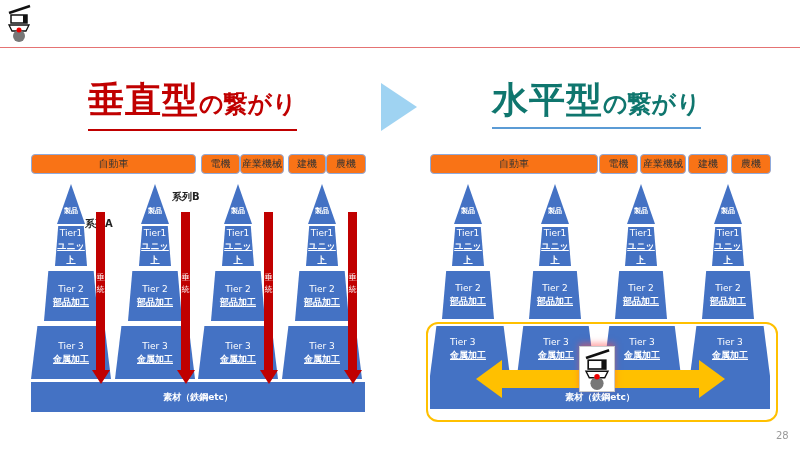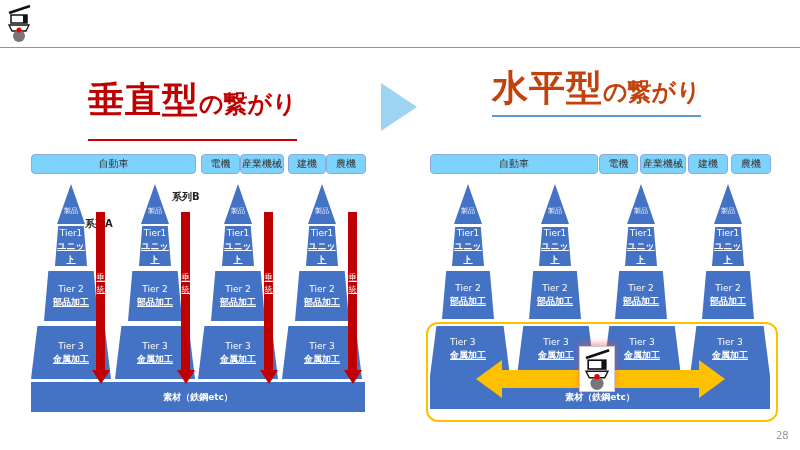--- a/index.html
+++ b/index.html
@@ -7,46 +7,46 @@
   body { position: relative; font-family: "DejaVu Sans", "Liberation Sans", sans-serif; }
 
   .header { position: absolute; left: 0; top: 0; width: 800px; height: 48px; }
   .header-logo { position: absolute; left: 6px; top: 3px; width: 26px; height: 40px; }
   .header-title { position: absolute; left: 58px; top: 8px; font-size: 20px; letter-spacing: 3px; color: #111; font-weight: normal; }
   .header-line { position: absolute; left: 0; top: 47px; width: 800px; height: 1px; background: #e57373; }
 
   .heading { position: absolute; font-weight: bold; white-space: nowrap; }
   .heading .big { font-size: 36px; letter-spacing: 1px; }
   .heading .small { font-size: 24px; }
-  .heading-left { left: 88px; top: 80px; color: #c00000; border-bottom: 2px solid #c00000; line-height: 40px; padding-bottom: 12px; }
-  .heading-right { left: 492px; top: 68px; color: #c2410c; border-bottom: 2px solid #5b9bd5; line-height: 40px; }
+  .heading-left { left: 88px; top: 80px; color: #c00000; border-bottom: 2px solid #c00000; line-height: 40px; padding-bottom: 2px; }
+  .heading-right { left: 492px; top: 80px; color: #0f766e; border-bottom: 2px solid #5b9bd5; line-height: 40px; }
 
   .big-arrow { position: absolute; left: 381px; top: 83px; width: 0; height: 0;
     border-top: 24px solid transparent; border-bottom: 24px solid transparent; border-left: 36px solid #9fd3f2; }
 
   .panel { position: absolute; top: 150px; width: 360px; height: 275px; }
   .panel-left { left: 28px; }
   .panel-right { left: 424px; }
 
-  .cat { position: absolute; top: 4px; height: 20px; border: 1px solid #8faadc; border-radius: 4px; background: #7dd3fc;
+  .cat { position: absolute; top: 4px; height: 20px; border: 1px solid #8faadc; border-radius: 4px; background: #f97316;
     font-size: 10px; color: #333; display: flex; align-items: center; justify-content: center; }
 
   .tri { position: absolute; width: 0; height: 0; border-left: 14px solid transparent; border-right: 14px solid transparent; border-bottom: 40px solid #4472c4; }
-  .tri-label { position: absolute; width: 28px; text-align: center; font-size: 7px; color: #fff; font-weight: normal; }
+  .tri-label { position: absolute; width: 28px; text-align: center; font-size: 7px; color: #fff; font-weight: bold; }
 
   .trap { position: absolute; background: #4472c4; color: #fff; text-align: center; display: flex; flex-direction: column; justify-content: center; align-items: center; font-size: 9px; line-height: 13px; }
   .trap .t2 { font-weight: bold; text-decoration: underline; font-size: 9px; }
 
   .base { position: absolute; background: #4472c4; color: #fff; font-size: 9px; font-weight: bold; display: flex; align-items: center; justify-content: center; }
 
   .keiretsu { position: absolute; font-size: 10px; font-weight: bold; color: #222; }
 
   .vshaft { position: absolute; width: 9px; background: #c00000; }
   .vhead { position: absolute; width: 0; height: 0; border-left: 9px solid transparent; border-right: 9px solid transparent; border-top: 14px solid #c00000; }
-  .vlabel { position: absolute; width: 17px; font-size: 8px; color: #fff; line-height: 12px; text-align: center; text-decoration: underline; }
+  .vlabel { position: absolute; width: 17px; font-size: 8px; color: #fff; line-height: 12px; text-align: center; }
 
   .yellow-frame { position: absolute; left: 2px; top: 172px; width: 352px; height: 100px; border: 2px solid #ffc000; border-radius: 12px; }
 
   .h-arrow-shaft { position: absolute; left: 76px; top: 220px; width: 200px; height: 18px; background: #ffc000; }
   .h-arrow-left { position: absolute; left: 52px; top: 210px; width: 0; height: 0; border-top: 19px solid transparent; border-bottom: 19px solid transparent; border-right: 26px solid #ffc000; }
   .h-arrow-right { position: absolute; left: 275px; top: 210px; width: 0; height: 0; border-top: 19px solid transparent; border-bottom: 19px solid transparent; border-left: 26px solid #ffc000; }
 
   .center-logo { position: absolute; left: 155px; top: 196px; width: 36px; height: 46px; background: #fff; border: 1px solid #ccc; box-shadow: 0 -3px 6px rgba(255,80,80,0.5); }
 
   .page-num { position: absolute; left: 776px; top: 430px; font-size: 10px; color: #999; }

